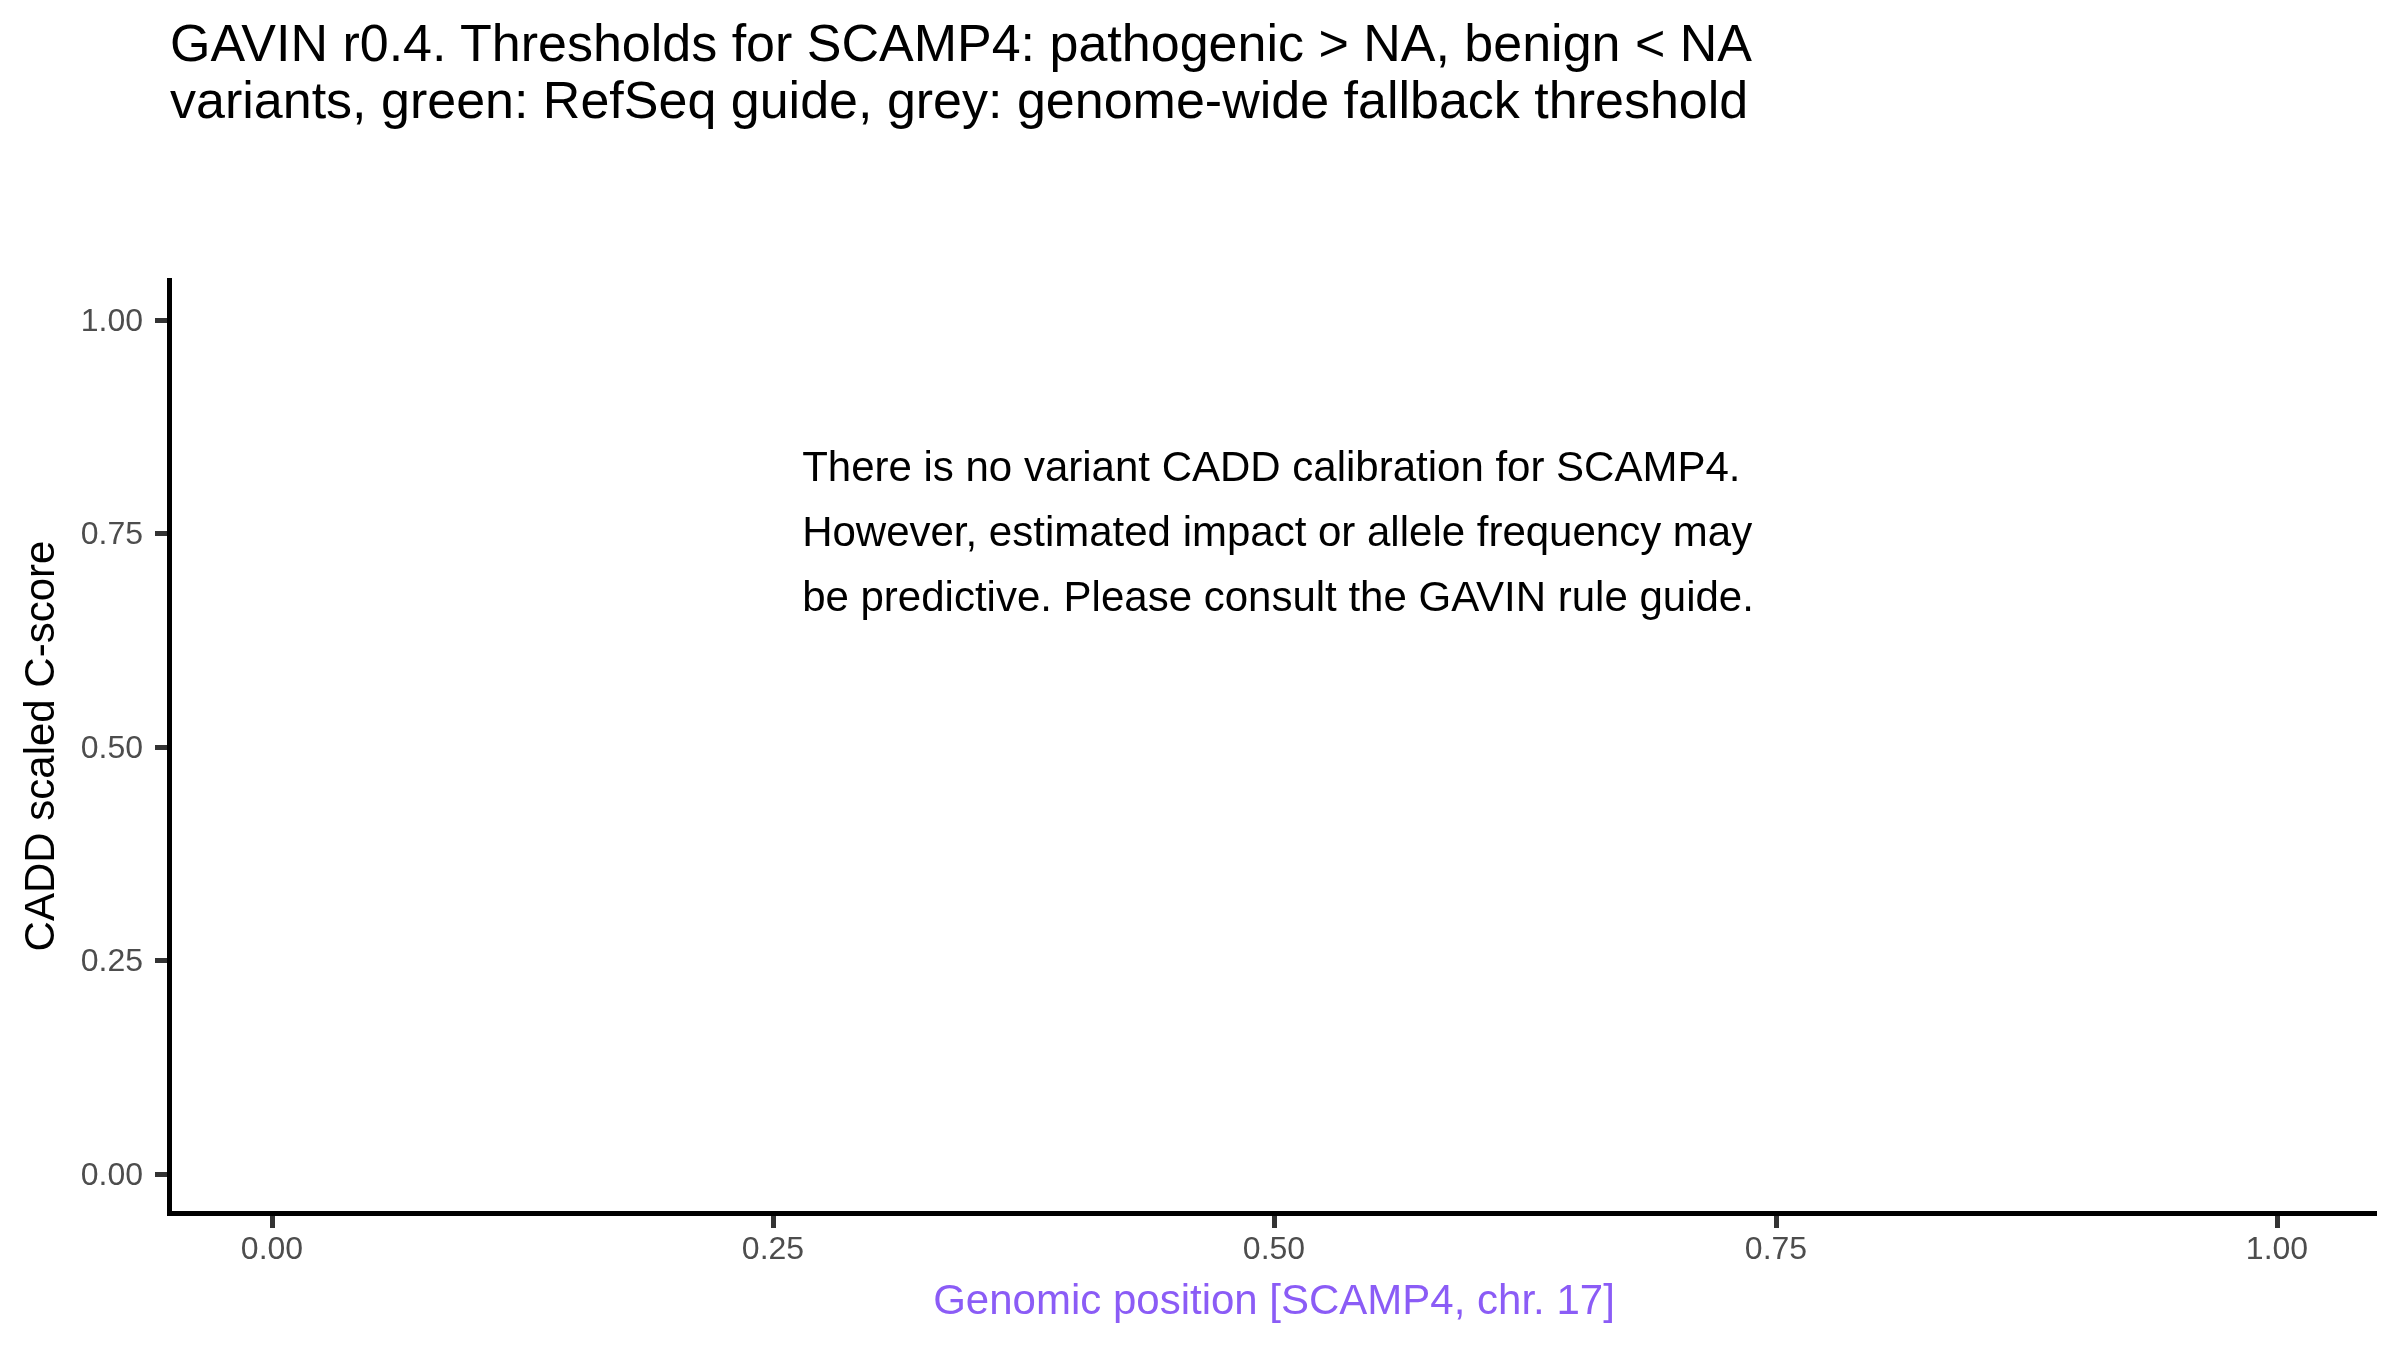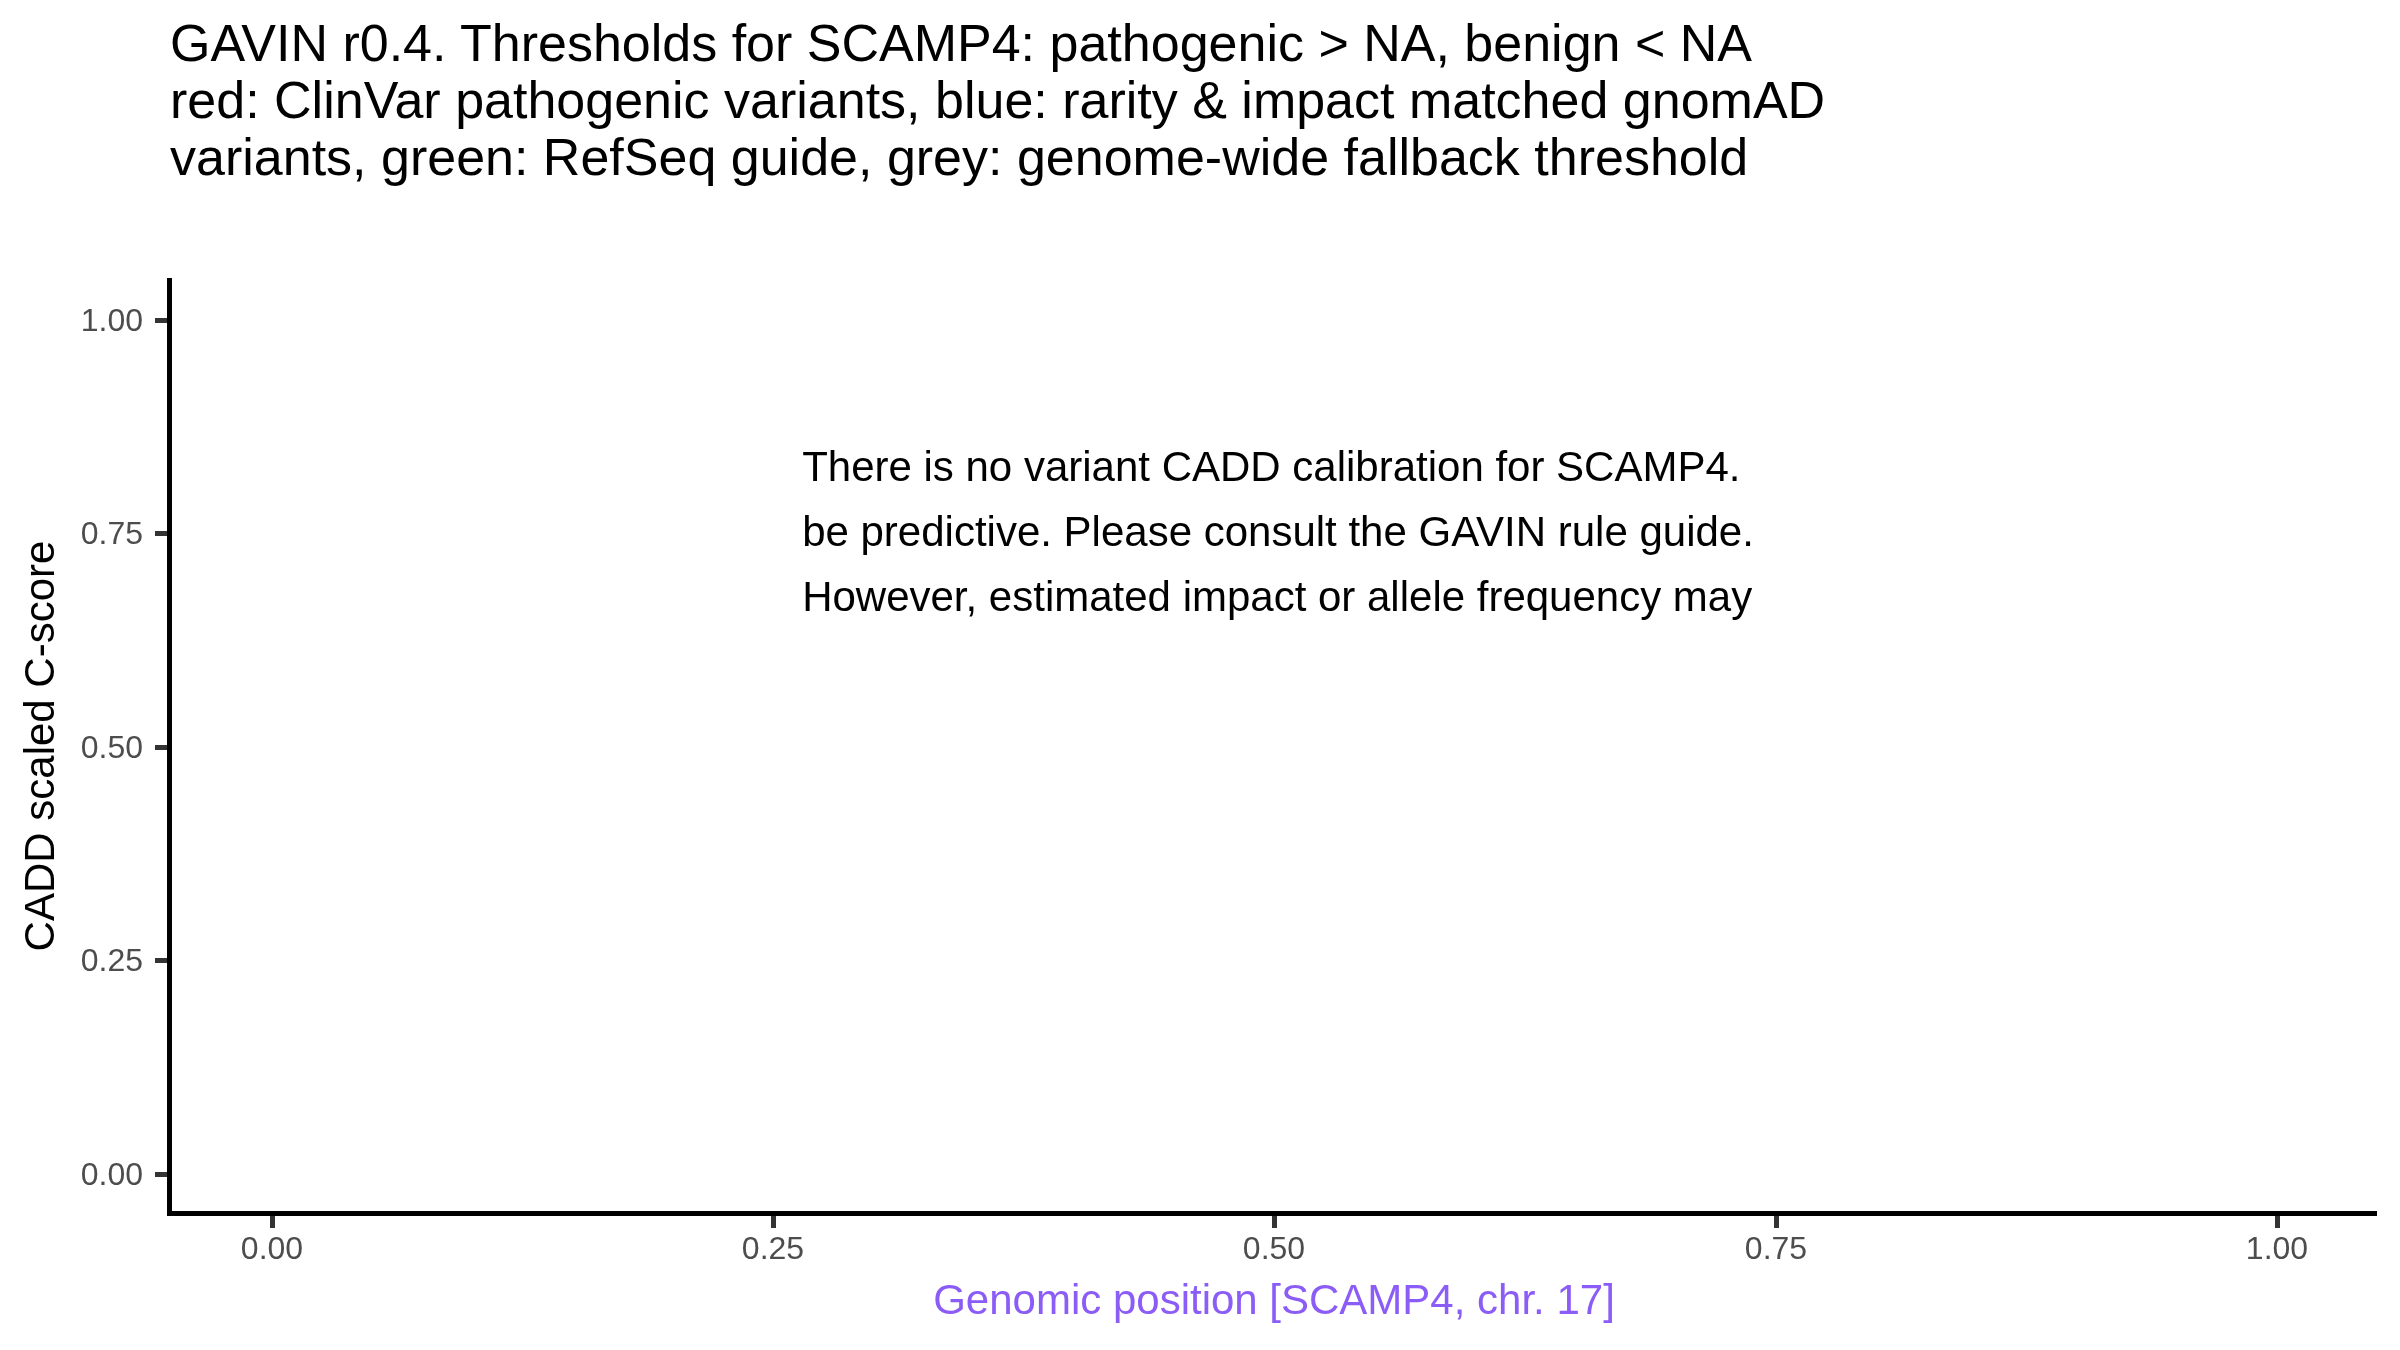--- a/index.html
+++ b/index.html
@@ -94,21 +94,20 @@
     white-space: nowrap;
   }
 </style>
 </head>
 <body>
 
 <div class="page">
 
   <div class="plot-title">
     <div>GAVIN r0.4. Thresholds for SCAMP4: pathogenic &gt; NA, benign &lt; NA</div>
-    <div>red: ClinVar pathogenic variants, blue: rarity &amp; impact matched gnomAD</div>
     <div>variants, green: RefSeq guide, grey: genome-wide fallback threshold</div>
   </div>
 
   <div class="panel"></div>
 
   <div class="y-tick" style="top:318px"></div>
   <div class="y-tick" style="top:531px"></div>
   <div class="y-tick" style="top:745px"></div>
   <div class="y-tick" style="top:958px"></div>
   <div class="y-tick" style="top:1172px"></div>
@@ -126,20 +125,20 @@
   <div class="x-tick" style="left:2275px"></div>
 
   <div class="x-tick-label" style="left:202px;top:1230px">0.00</div>
   <div class="x-tick-label" style="left:703px;top:1230px">0.25</div>
   <div class="x-tick-label" style="left:1204px;top:1230px">0.50</div>
   <div class="x-tick-label" style="left:1706px;top:1230px">0.75</div>
   <div class="x-tick-label" style="left:2207px;top:1230px">1.00</div>
 
   <div class="annotation">
     <div>There is no variant CADD calibration for SCAMP4.</div>
+    <div>However, estimated impact or allele frequency may</div>
     <div>be predictive. Please consult the GAVIN rule guide.</div>
-    <div>However, estimated impact or allele frequency may</div>
   </div>
 
   <div class="x-axis-title">Genomic position [SCAMP4, chr. 17]</div>
   <div class="y-axis-title">CADD scaled C-score</div>
 
 </div>
 
 </body></html>

